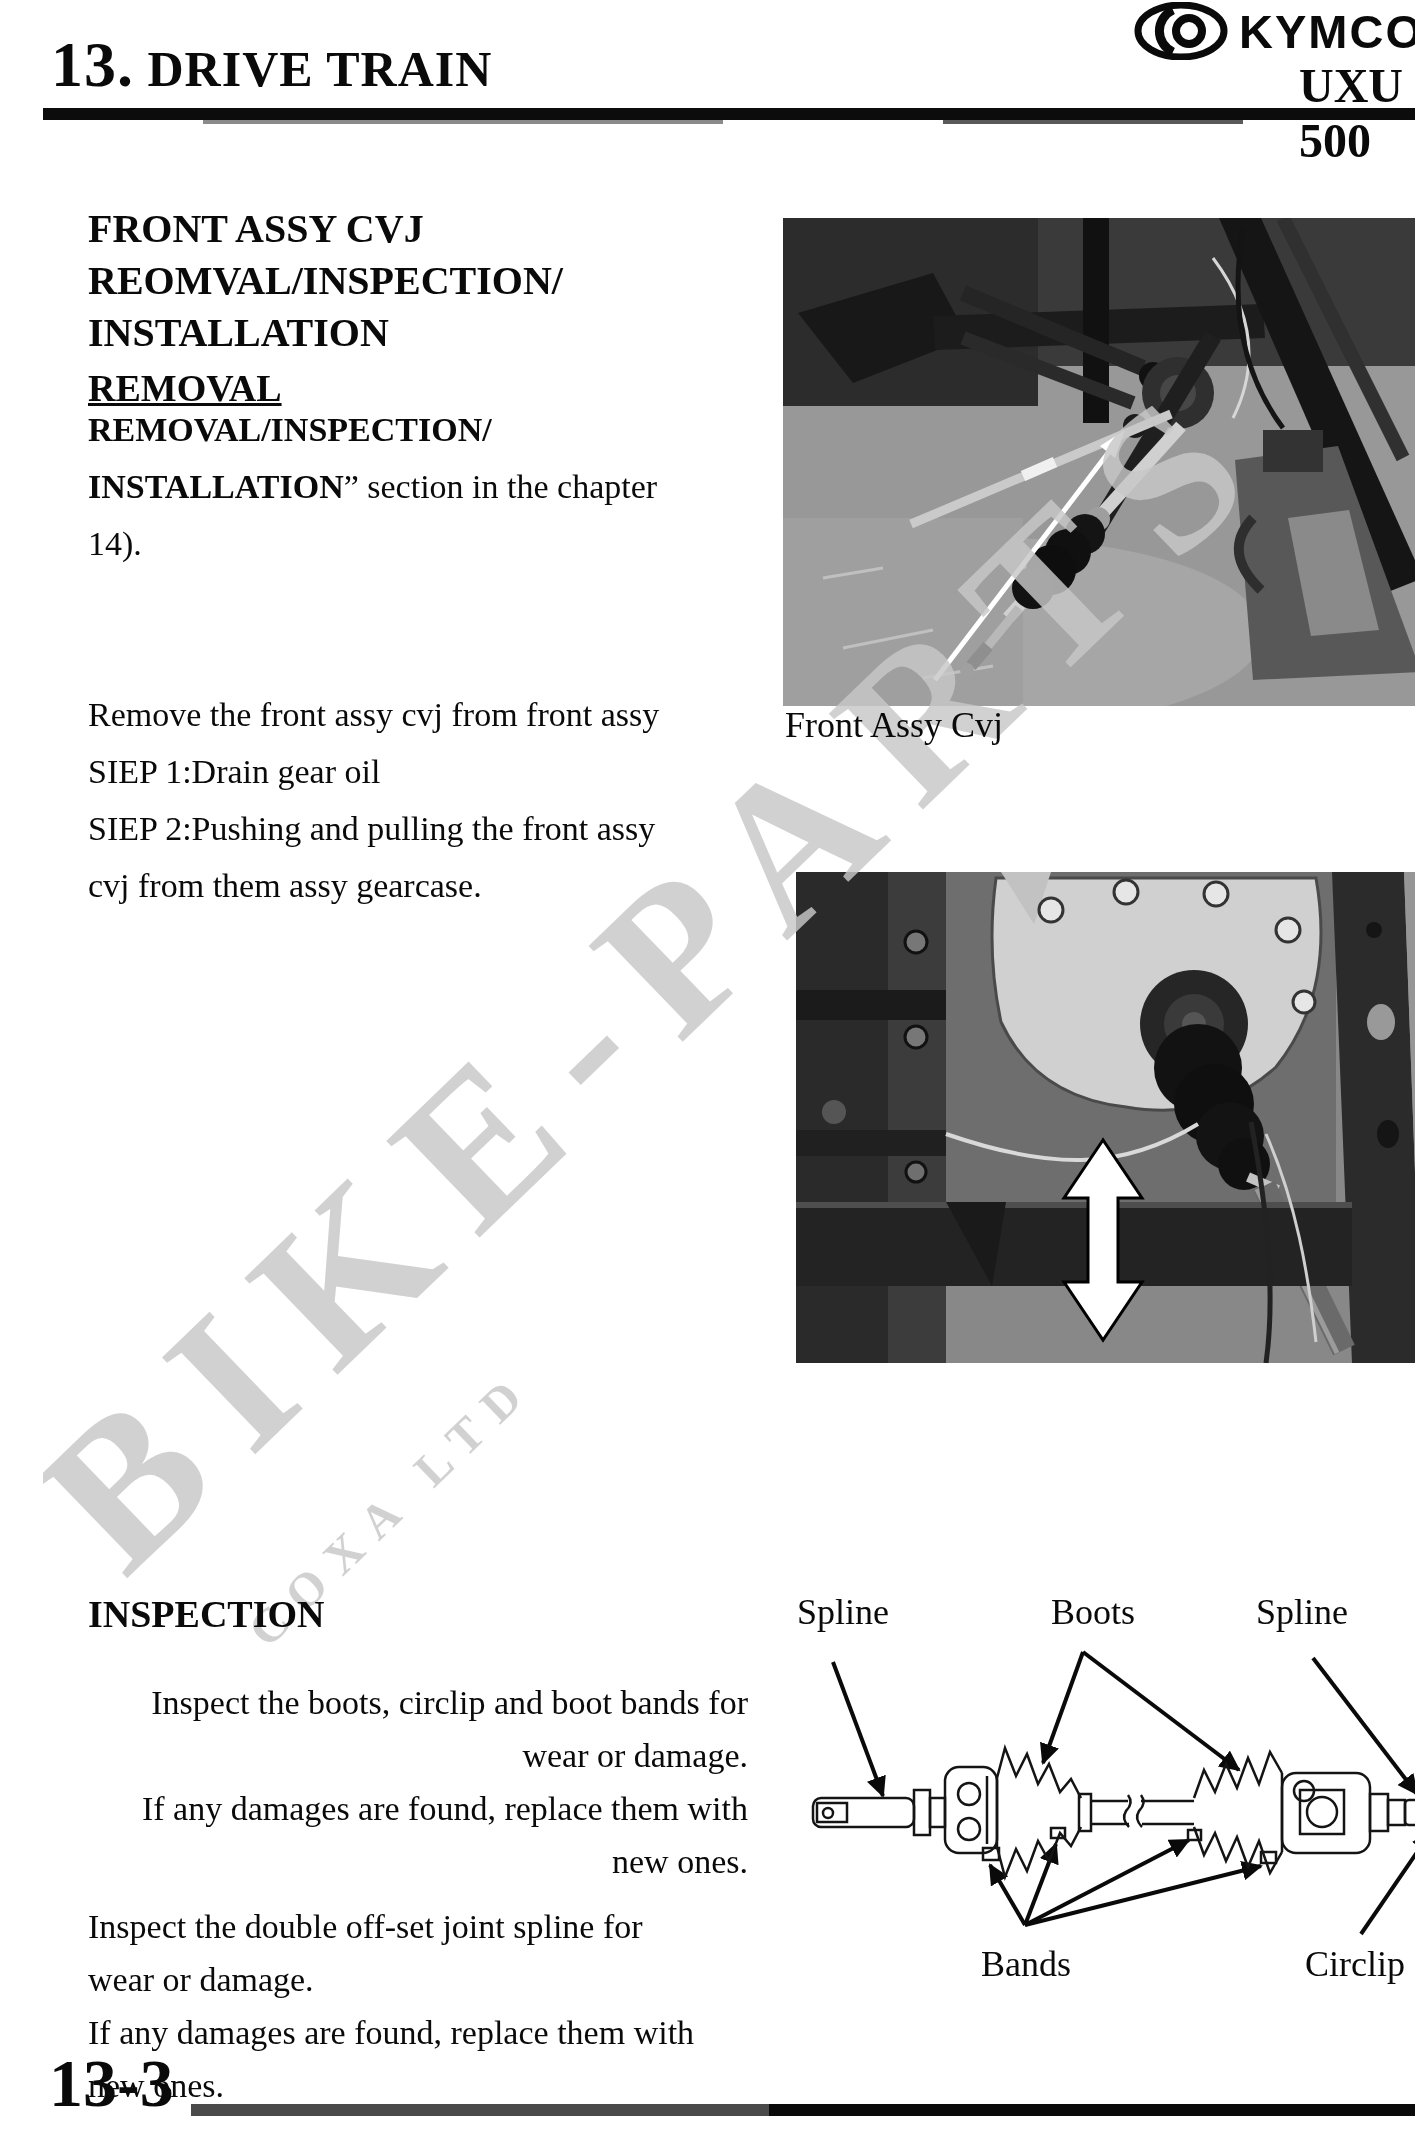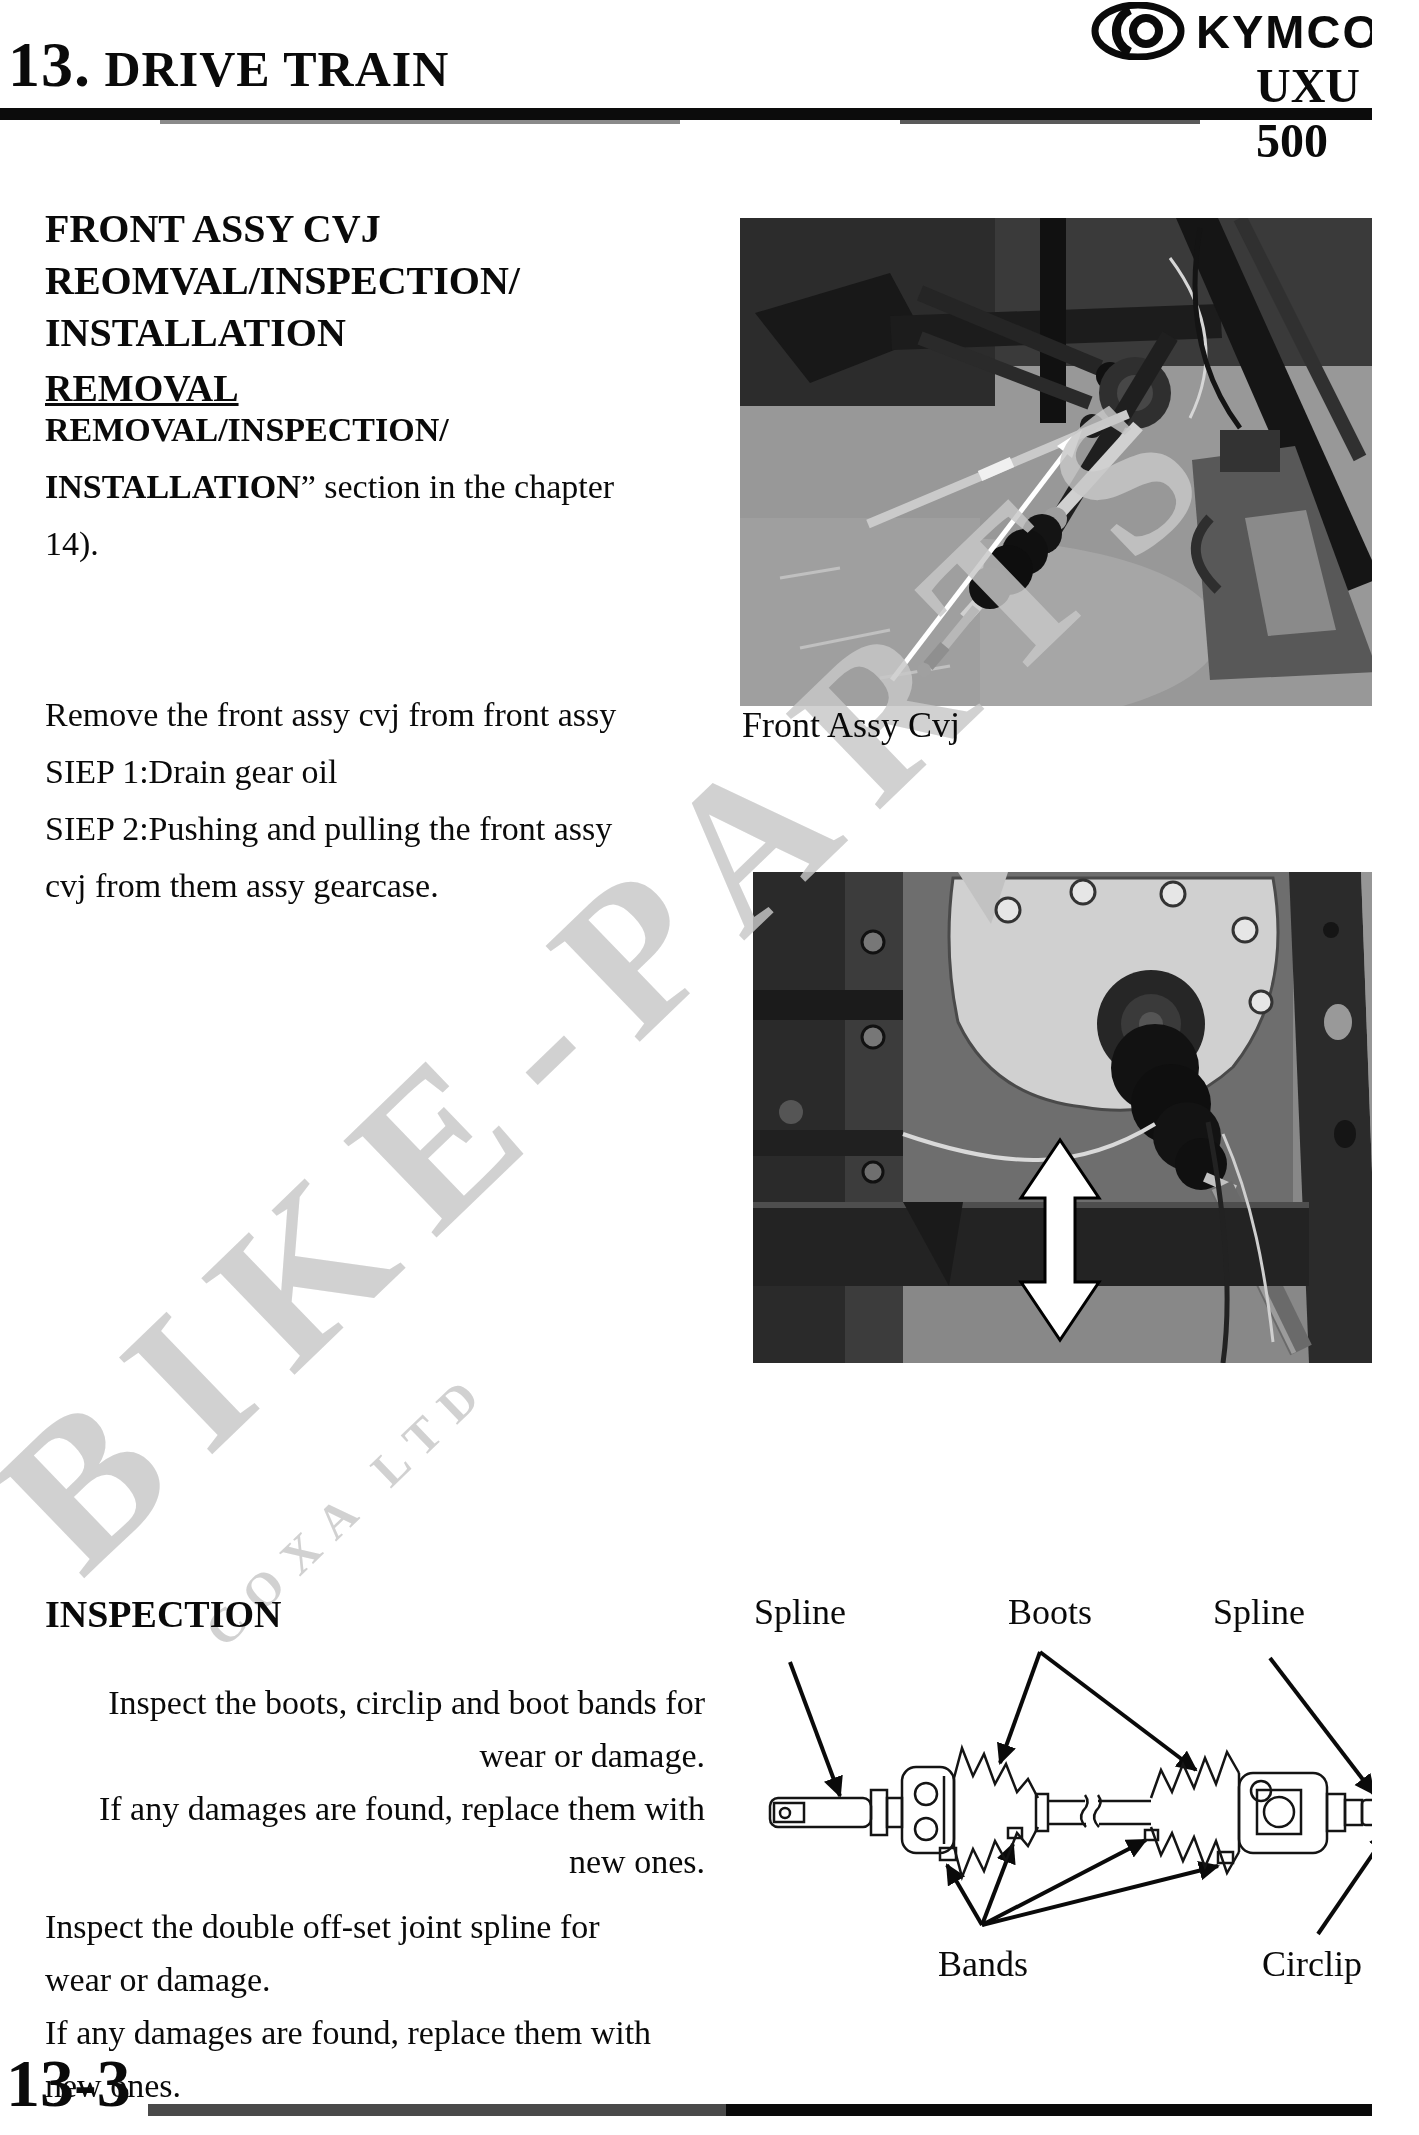--- a/index.html
+++ b/index.html
@@ -1,17 +1,17 @@
 <!DOCTYPE html>
 <html><head>
 <meta charset="utf-8">
 <style>
   html,body{margin:0;padding:0;}
   .page{position:relative;width:1372px;height:2135px;background:#ffffff;overflow:hidden;
-        font-family:"Liberation Serif",serif;color:#0a0a0a;}
+        font-family:"Liberation Serif",serif;color:#0a0a0a;margin-left:43px;}
   .abs{position:absolute;}
   
   .chapter{left:8px;top:28px;font-weight:bold;white-space:nowrap;z-index:3;}
   .chapter .num{font-size:64px;letter-spacing:1px;}
   .chapter .name{font-size:50px;letter-spacing:1px;}
   .brandword{left:1196px;top:4px;font-family:"Liberation Sans",sans-serif;font-weight:bold;
              font-size:47px;letter-spacing:2px;z-index:3;}
   .model{left:1256px;top:58px;font-weight:bold;font-size:48px;z-index:3;}
   .hrule{left:0;top:108px;width:1419px;height:12px;background:#0c0c0c;z-index:3;}
   .hrule-gray1{left:160px;top:120px;width:520px;height:4px;background:#8a8a8a;z-index:3;}

